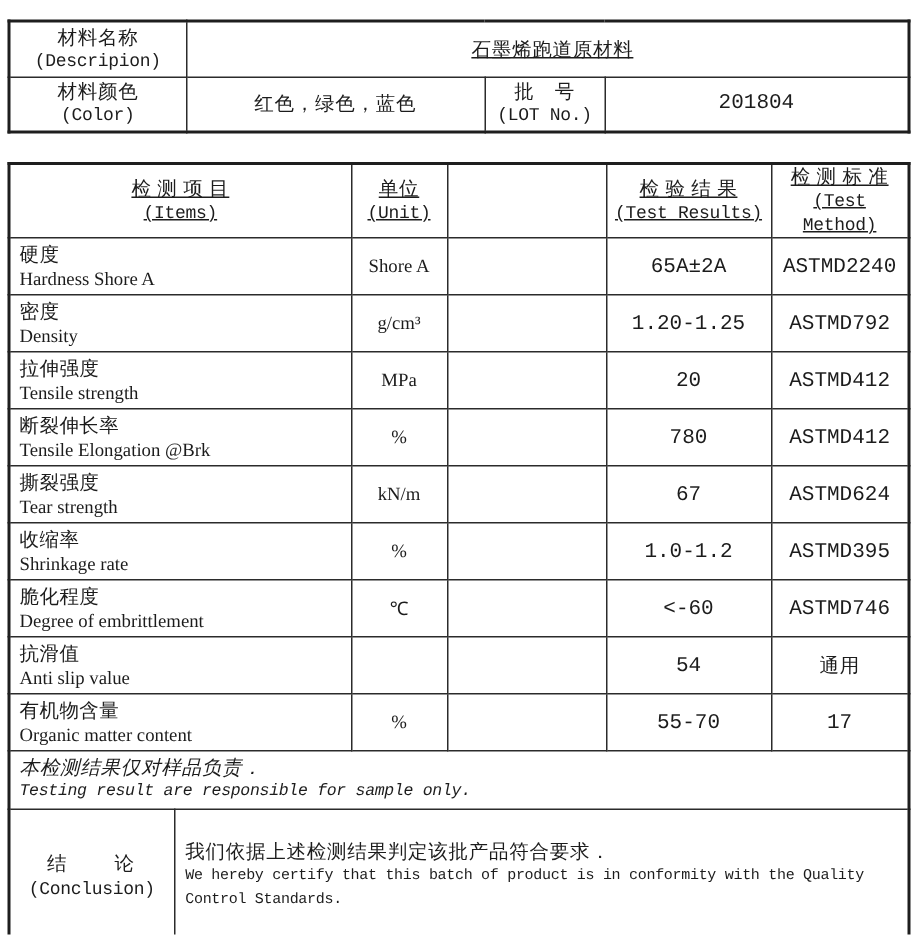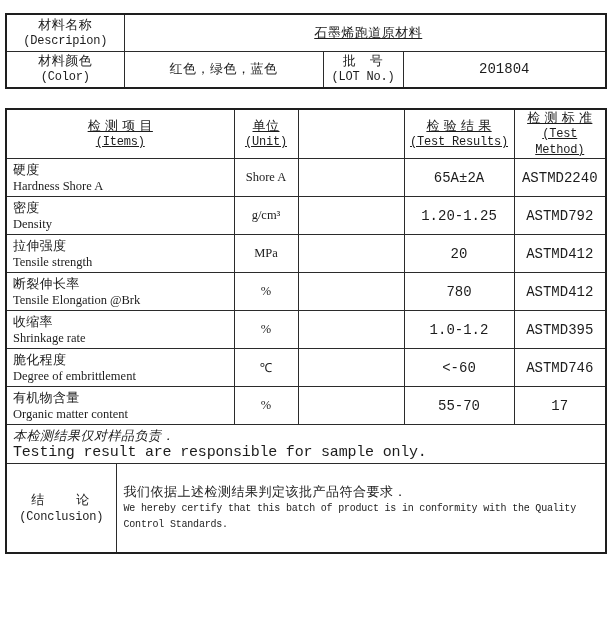--- a/index.html
+++ b/index.html
@@ -43,21 +43,21 @@
   .main-table tbody tr.data-row { height: 38px; }
   .item-cell { vertical-align: middle; padding-left: 6px; }
   .item-cell .zh { line-height: 17px; letter-spacing: 0.3px; }
   .item-cell .serif-en { line-height: 17px; }
   .val { font-family: "Liberation Mono", "DejaVu Sans Mono", monospace; font-size: 14px; }
 
   
   .note-row { height: 38px; }
   .note-cell { vertical-align: middle; padding: 2px 6px; }
   .note-cell .zh { line-height: 17px; font-style: italic; }
-  .note-cell .mono { line-height: 17px; font-size: 15px; }
+  .note-cell .mono { line-height: 17px; font-size: 11px; font-style: italic; }
 
   
   .concl-row { height: 69px; }
   .concl-label { text-align: center; vertical-align: middle; }
   .concl-label .zh { line-height: 18px; letter-spacing: 2px; }
   .concl-label .mono { line-height: 16px; }
   .concl-content { vertical-align: top; padding: 19px 7px; }
   .concl-content .zh { line-height: 18px; }
   .concl-content .mono { font-size: 10px; line-height: 16px; display: block; font-family: Liberation Mono, monospace; }
 </style>
@@ -162,37 +162,57 @@
           <div class="zh">断裂伸长率</div>
           <div class="serif-en">Tensile Elongation @Brk</div>
         </td>
         <td class="c serif-en">%</td>
         <td class="c"></td>
         <td class="c val">780</td>
         <td class="c val">ASTMD412</td>
       </tr>
       <tr class="data-row">
         <td class="item-cell" colspan="2">
+          <div class="zh">撕裂强度</div>
+          <div class="serif-en">Tear strength</div>
+        </td>
+        <td class="c serif-en">kN/m</td>
+        <td class="c"></td>
+        <td class="c val">67</td>
+        <td class="c val">ASTMD624</td>
+      </tr>
+      <tr class="data-row">
+        <td class="item-cell" colspan="2">
           <div class="zh">收缩率</div>
           <div class="serif-en">Shrinkage rate</div>
         </td>
         <td class="c serif-en">%</td>
         <td class="c"></td>
         <td class="c val">1.0-1.2</td>
         <td class="c val">ASTMD395</td>
       </tr>
       <tr class="data-row">
         <td class="item-cell" colspan="2">
           <div class="zh">脆化程度</div>
           <div class="serif-en">Degree of embrittlement</div>
         </td>
         <td class="c serif-en">℃</td>
         <td class="c"></td>
         <td class="c val">&lt;-60</td>
         <td class="c val">ASTMD746</td>
+      </tr>
+      <tr class="data-row">
+        <td class="item-cell" colspan="2">
+          <div class="zh">抗滑值</div>
+          <div class="serif-en">Anti slip value</div>
+        </td>
+        <td class="c serif-en"></td>
+        <td class="c"></td>
+        <td class="c val">54</td>
+        <td class="c zh">通用</td>
       </tr>
       <tr class="data-row">
         <td class="item-cell" colspan="2">
           <div class="zh">有机物含量</div>
           <div class="serif-en">Organic matter content</div>
         </td>
         <td class="c serif-en">%</td>
         <td class="c"></td>
         <td class="c val">55-70</td>
         <td class="c val">17</td>

